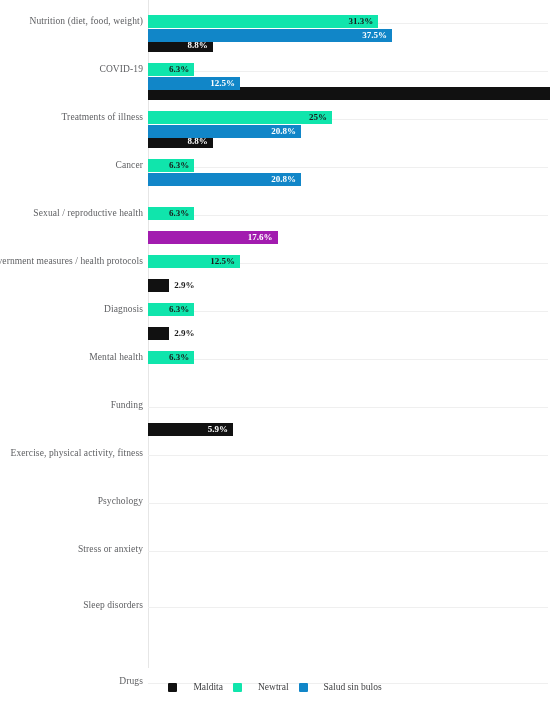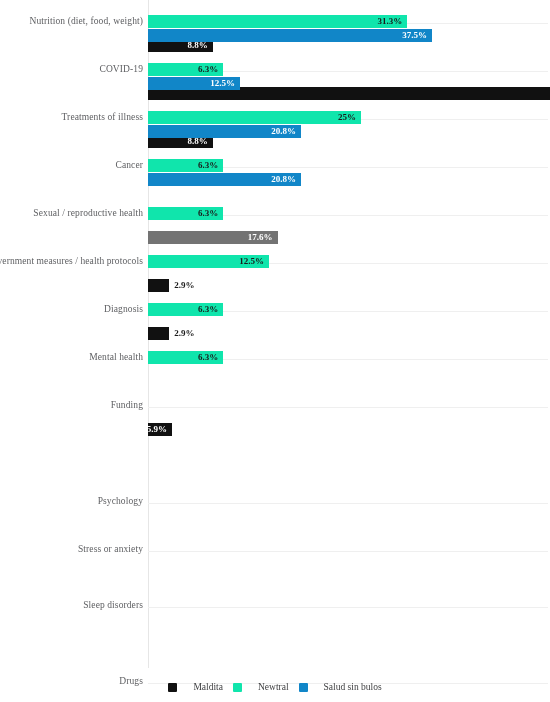--- a/index.html
+++ b/index.html
@@ -63,21 +63,21 @@
     top:0;
     height:48px;
     width:402px;
   }
   .bar{
     position:absolute;
     height:13px;
     left:0;
   }
   .bar.s0{top:9px;background:#111111;margin-top:30px;}
-  .bar.s1{top:15px;background:#10e5ac;padding-left:29px;}
+  .bar.s1{top:15px;background:#10e5ac;}
   .bar.s2{top:29px;background:#1186c8;}
 
   .vlabel{
     position:absolute;
     top:0;
     height:13px;
     line-height:13px;
     font-size:9px;
     font-weight:bold;
     white-space:nowrap;
@@ -129,21 +129,21 @@
   <div class="row" style="top: 0px;">
         <div class="gridline"></div>
         <div class="cat-label">Nutrition (diet, food, weight)</div>
         <div class="bars">
           <div class="bar s0" title="Maldita: 8.8%" style="width: 64.768px; background: rgb(17, 17, 17);">
             <div class="vlabel inside on-dark">8.8%</div>
           </div>
           <div class="bar s1" title="Newtral: 31.3%" style="width: 230.368px; background: rgb(16, 229, 172);">
             <div class="vlabel inside on-light">31.3%</div>
           </div>
-          <div class="bar s2" title="Salud sin bulos: 37.5%" style="width: 284px; background: rgb(17, 134, 200);">
+          <div class="bar s2" title="Salud sin bulos: 37.5%" style="width: 244px; background: rgb(17, 134, 200);">
             <div class="vlabel inside on-dark">37.5%</div>
           </div>
         </div>
       </div>
       <div class="row" style="top: 48px;">
         <div class="gridline"></div>
         <div class="cat-label">COVID-19</div>
         <div class="bars">
           <div class="bar s0" title="Maldita: 52.9%" style="width: 432px; background: rgb(17, 17, 17);">
             <div class="vlabel inside on-dark">52.9%</div>
@@ -180,21 +180,21 @@
           </div>
           <div class="bar s2" title="Salud sin bulos: 20.8%" style="width: 153.088px; background: rgb(17, 134, 200);">
             <div class="vlabel inside on-dark">20.8%</div>
           </div>
         </div>
       </div>
       <div class="row" style="top: 192px;">
         <div class="gridline"></div>
         <div class="cat-label">Sexual / reproductive health</div>
         <div class="bars">
-          <div class="bar s0" title="Maldita: 17.6%" style="width: 129.536px; background: #737373;">
+          <div class="bar s0" title="Maldita: 17.6%" style="width: 129.536px; background: #a21caf;">
             <div class="vlabel inside on-dark">17.6%</div>
           </div>
           <div class="bar s1" title="Newtral: 6.3%" style="width: 46.368px; background: rgb(16, 229, 172);">
             <div class="vlabel inside on-light">6.3%</div>
           </div>
         </div>
       </div>
       <div class="row" style="top: 240px;">
         <div class="gridline"></div>
         <div class="cat-label">Government measures / health protocols</div>
@@ -225,24 +225,29 @@
         <div class="bars">
           <div class="bar s1" title="Newtral: 6.3%" style="width: 46.368px; background: rgb(16, 229, 172);">
             <div class="vlabel inside on-light">6.3%</div>
           </div>
         </div>
       </div>
       <div class="row" style="top: 384px;">
         <div class="gridline"></div>
         <div class="cat-label">Funding</div>
         <div class="bars">
-          <div class="bar s0" title="Maldita: 5.9%" style="width: 24px; background: rgb(17, 17, 17);">
+          <div class="bar s0" title="Maldita: 5.9%" style="width: 59px; background: rgb(17, 17, 17); padding-left: 26px;">
             <div class="vlabel inside on-dark">5.9%</div>
           </div>
         </div>
+      </div>
+      <div class="row" style="top: 432px;">
+        <div class="gridline"></div>
+        <div class="cat-label">Exercise, physical activity, fitness</div>
+        <div class="bars"></div>
       </div>
       <div class="row" style="top: 480px;">
         <div class="gridline"></div>
         <div class="cat-label">Psychology</div>
         <div class="bars"></div>
       </div>
       <div class="row" style="top: 528px;">
         <div class="gridline"></div>
         <div class="cat-label">Stress or anxiety</div>
         <div class="bars"></div>

